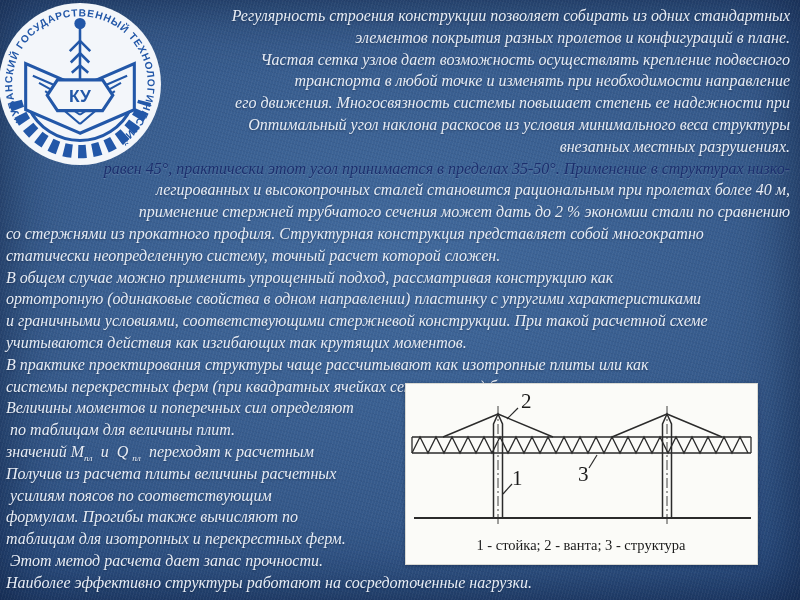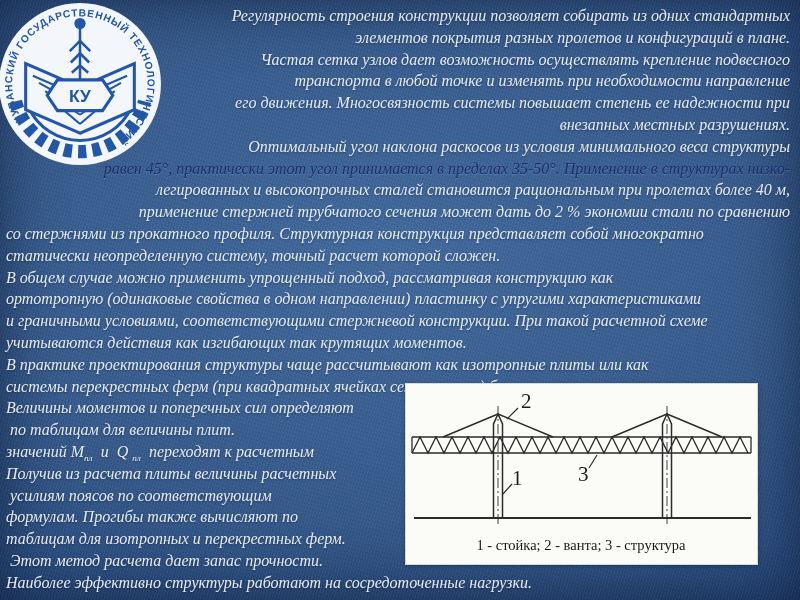--- a/index.html
+++ b/index.html
@@ -73,22 +73,22 @@
       </g>
     </svg>
   </div>
 
   <div class="textflow">
       <div class="line r"><span>Регулярность строения конструкции позволяет собирать из одних стандартных</span></div>
       <div class="line r"><span>элементов покрытия разных пролетов и конфигураций в плане.</span></div>
       <div class="line r"><span>Частая сетка узлов дает возможность осуществлять крепление подвесного</span></div>
       <div class="line r"><span>транспорта в любой точке и изменять при необходимости направление</span></div>
       <div class="line r"><span>его движения. Многосвязность системы повышает степень ее надежности при</span></div>
+      <div class="line r"><span>Оптимальный угол наклона раскосов из условия минимального веса структуры</span></div>
       <div class="line r"><span>внезапных местных разрушениях.</span></div>
-      <div class="line r"><span>Оптимальный угол наклона раскосов из условия минимального веса структуры</span></div>
       <div class="line r dark"><span>равен 45°, практически этот угол принимается в пределах 35-50°. Применение в структурах низко-</span></div>
       <div class="line r"><span>легированных и высокопрочных сталей становится рациональным при пролетах более 40 м,</span></div>
       <div class="line r"><span>применение стержней трубчатого сечения может дать до 2 % экономии стали по сравнению</span></div>
       <div class="line l"><span>со стержнями из прокатного профиля. Структурная конструкция представляет собой многократно</span></div>
       <div class="line l"><span>статически неопределенную систему, точный расчет которой сложен.</span></div>
       <div class="line l"><span>В общем случае можно применить упрощенный подход, рассматривая конструкцию как</span></div>
       <div class="line l"><span>ортотропную (одинаковые свойства в одном направлении) пластинку с упругими характеристиками</span></div>
       <div class="line l"><span>и граничными условиями, соответствующими стержневой конструкции. При такой расчетной схеме</span></div>
       <div class="line l"><span>учитываются действия как изгибающих так крутящих моментов.</span></div>
       <div class="line l"><span>В практике проектирования структуры чаще рассчитывают как изотропные плиты или как</span></div>

